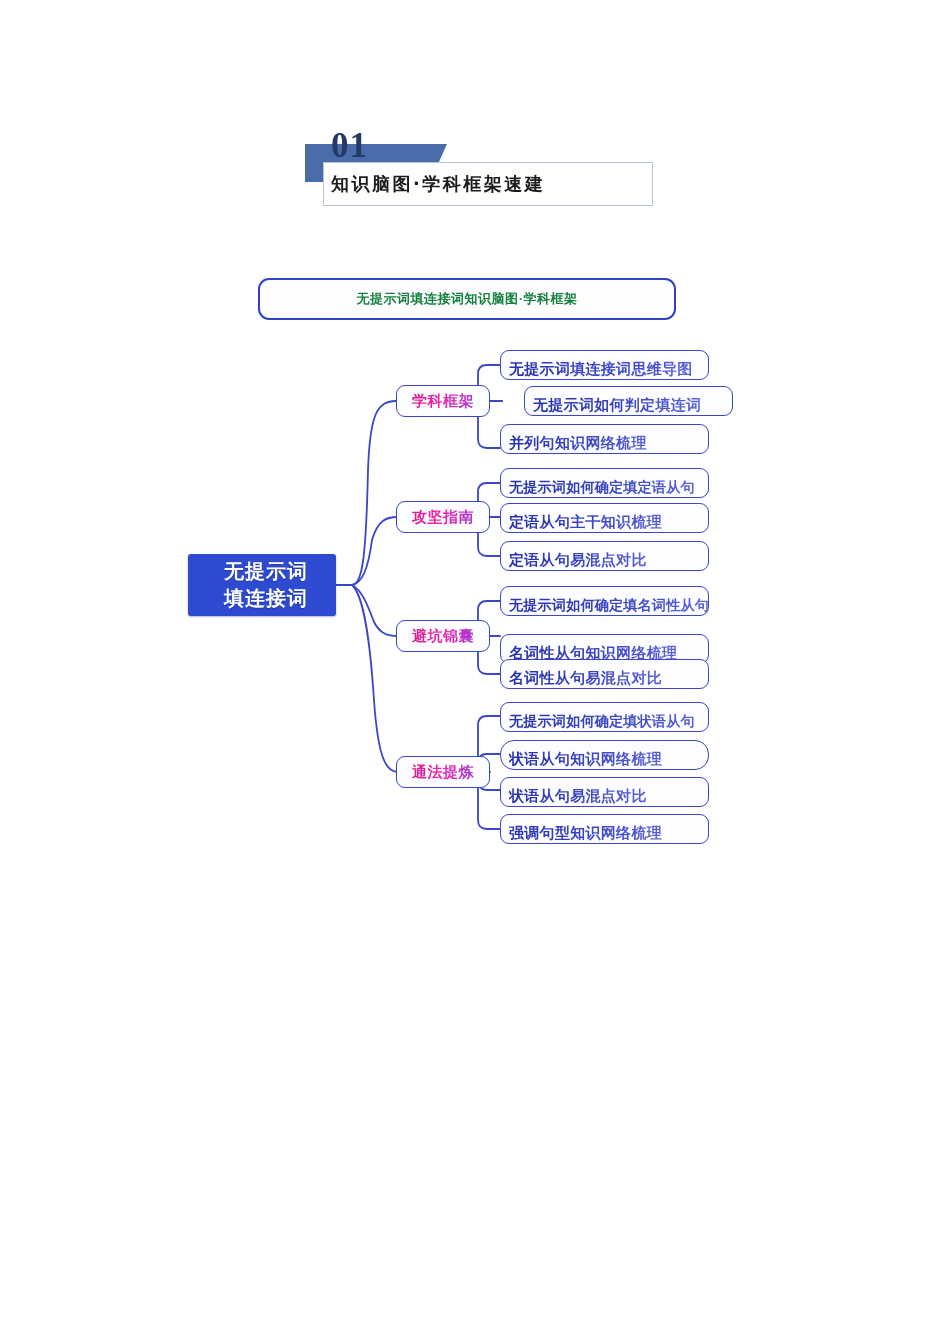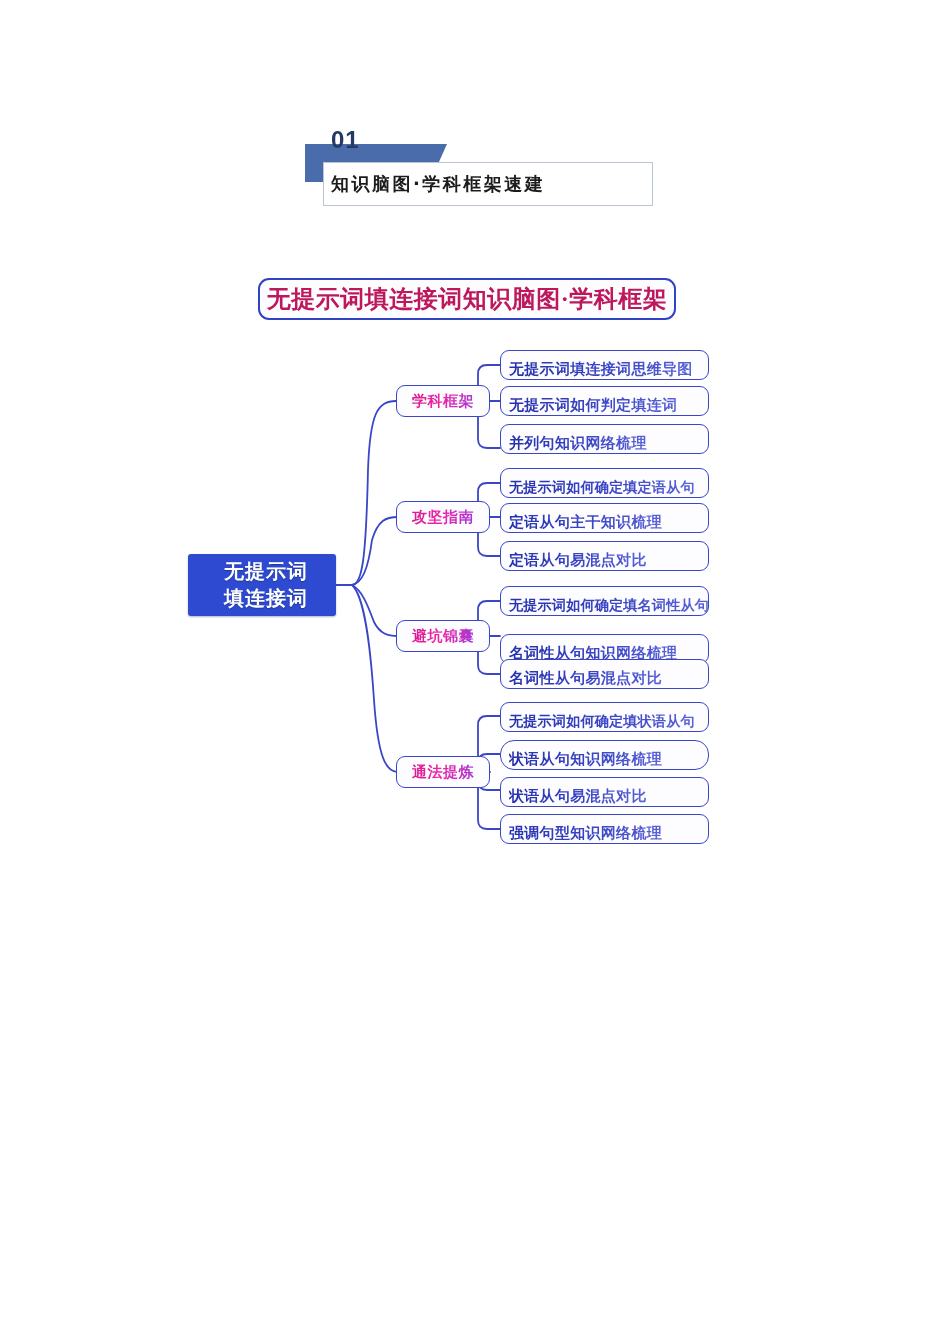--- a/index.html
+++ b/index.html
@@ -35,22 +35,22 @@
     top: 16px;
     width: 142px;
     height: 38px;
     background: #4b6cab;
     clip-path: polygon(0 0, 100% 0, 88% 100%, 0 100%);
   }
   .banner-number {
     position: absolute;
     left: 26px;
     top: 0px;
-    font-family: Liberation Sans, sans-serif;
-    font-size: 24px;
+    font-family: Liberation Serif, serif;
+    font-size: 35px;
     font-weight: bold;
     letter-spacing: 1px;
     color: #243a63;
     line-height: 1;
   }
   .banner-box {
     position: absolute;
     left: 18px;
     top: 34px;
     width: 330px;
@@ -83,23 +83,23 @@
     border: 2px solid #2f43c4;
     border-radius: 11px;
     background: #fdfdff;
     box-sizing: border-box;
     display: flex;
     align-items: center;
     justify-content: center;
   }
   .map-title span {
     font-family: "Liberation Serif", "DejaVu Serif", serif;
-    font-size: 24px;
-    font-weight: bold;
-    color: #be185d;
+    font-size: 13px;
+    font-weight: bold;
+    color: #15803d;
     letter-spacing: 0.5px;
     white-space: nowrap;
   }
 
   
   #connectors {
     position: absolute;
     left: 0;
     top: 0;
     width: 950px;
@@ -255,21 +255,21 @@
   <div class="branch-node" style="left:396px; top:620px;">
     <span>避坑锦囊</span>
   </div>
   <div class="branch-node" style="left:396px; top:756px;">
     <span>通法提炼</span>
   </div>
 
   <div class="leaf-node" style="top:350px;">
     <span>无提示词填连接词思维导图</span>
   </div>
-  <div class="leaf-node" style="top:386px;">
+  <div class="leaf-node" style="top:386px;margin-left:24px;">
     <span>无提示词如何判定填连词</span>
   </div>
   <div class="leaf-node" style="top:424px;">
     <span>并列句知识网络梳理</span>
   </div>
 
   <div class="leaf-node tight" style="top:468px;">
     <span>无提示词如何确定填定语从句</span>
   </div>
   <div class="leaf-node" style="top:503px;">

